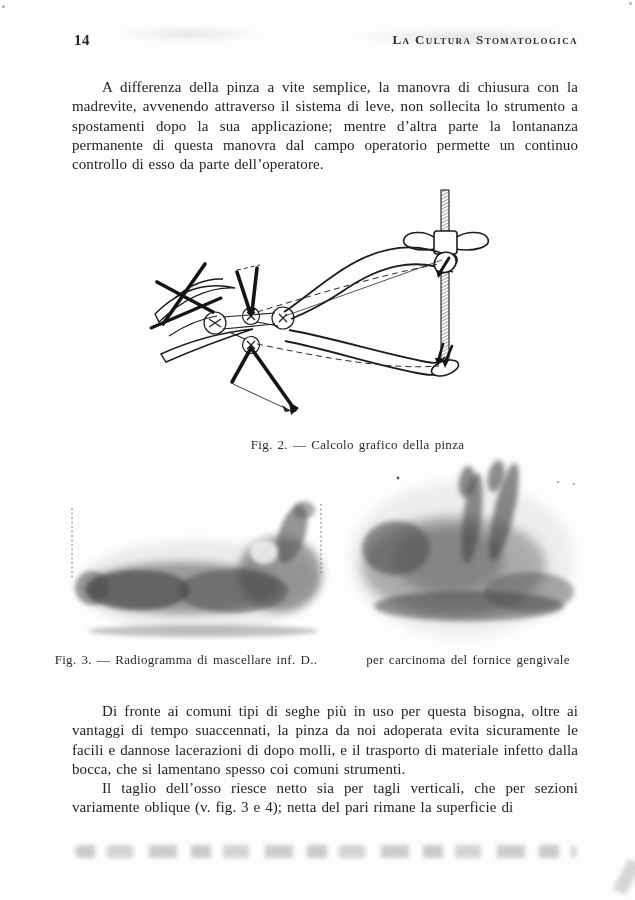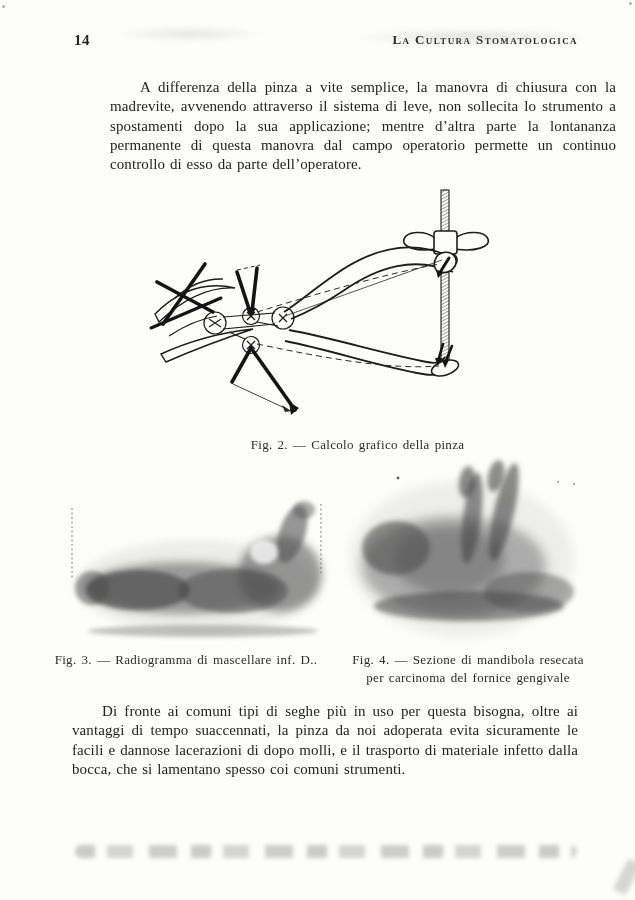--- a/index.html
+++ b/index.html
@@ -12,21 +12,21 @@
   }
   
   .hdr { position:absolute; top:32px; left:72px; width:506px; height:20px; }
   .hdr-num { position:absolute; left:2px; top:0; font-size:15px; font-weight:bold; letter-spacing:.5px; }
   .hdr-title { position:absolute; right:0; top:0; font-size:13px; font-weight:bold;
                font-variant:small-caps; letter-spacing:1.4px; }
   
   .para-block { position:absolute; left:72px; width:506px; }
   .para { margin:0; font-size:15px; line-height:19.3px; text-align:justify;
           text-indent:30px; word-spacing:1px; letter-spacing:.1px; }
-  #p1 { top:78px;margin-left:38px; }
+  #p1 { top:78px; }
   #p23 { top:702px; }
   
   .figwrap { position:absolute; }
   .cap { position:absolute; font-size:13px; line-height:17.5px; text-align:center;
          letter-spacing:.3px; word-spacing:1.5px; color:#2b2b2b; }
   #cap2 { top:436px; left:0; width:635px;padding-left:40px; }
   #cap3 { top:651px; left:36px; width:300px; }
   #cap4 { top:651px; left:346px; width:244px; }
   
   .smudge { position:absolute; pointer-events:none; }
@@ -185,26 +185,26 @@
       <ellipse cx="160" cy="58" rx="10" ry="50" fill="#404040" opacity=".6" filter="url(#c2)" transform="rotate(13 160 58)"></ellipse>
       <ellipse cx="123" cy="28" rx="8" ry="16" fill="#333333" opacity=".55" filter="url(#c2)" transform="rotate(7 123 28)"></ellipse>
       <ellipse cx="152" cy="22" rx="8" ry="16" fill="#333333" opacity=".55" filter="url(#c2)" transform="rotate(13 152 22)"></ellipse>
       <circle cx="54" cy="24" r="1.4" fill="#333" opacity=".8"></circle>
       <circle cx="214" cy="28" r="1.1" fill="#555" opacity=".6"></circle>
       <circle cx="230" cy="30" r="1.1" fill="#555" opacity=".6"></circle>
     </svg>
   </div>
 
   <div class="cap" id="cap4">
-    <span style="display:block">Fig. 4. — Sezione di mandibola resecata</span>
     <span style="display:block">per carcinoma del fornice gengivale</span>
   </div>
 
   <div class="para-block" id="p23">
     <p class="para">Di fronte ai comuni tipi di seghe più in uso per questa bisogna, oltre ai vantaggi di tempo suaccennati, la pinza da noi adoperata evita sicuramente le facili e dannose lacerazioni di dopo molli, e il trasporto di materiale infetto dalla bocca, che si lamentano spesso coi comuni strumenti.</p>
+    <p class="para">Il taglio dell’osso riesce netto sia per tagli verticali, che per sezioni variamente oblique (v. fig. 3 e 4); netta del pari rimane la superficie di</p>
   </div>
 
   <div class="smudge" id="smudge-top-left"></div>
   <div class="smudge" id="smudge-top-right"></div>
   <div class="smudge" id="smudge-bottom"></div>
   <div class="smudge" id="smudge-corner"></div>
   <div class="speck" style="left:2px; top:5px; width:3px; height:3px;"></div>
   <div class="speck" style="left:629px; top:2px; width:3px; height:3px;"></div>
 
 </div>

